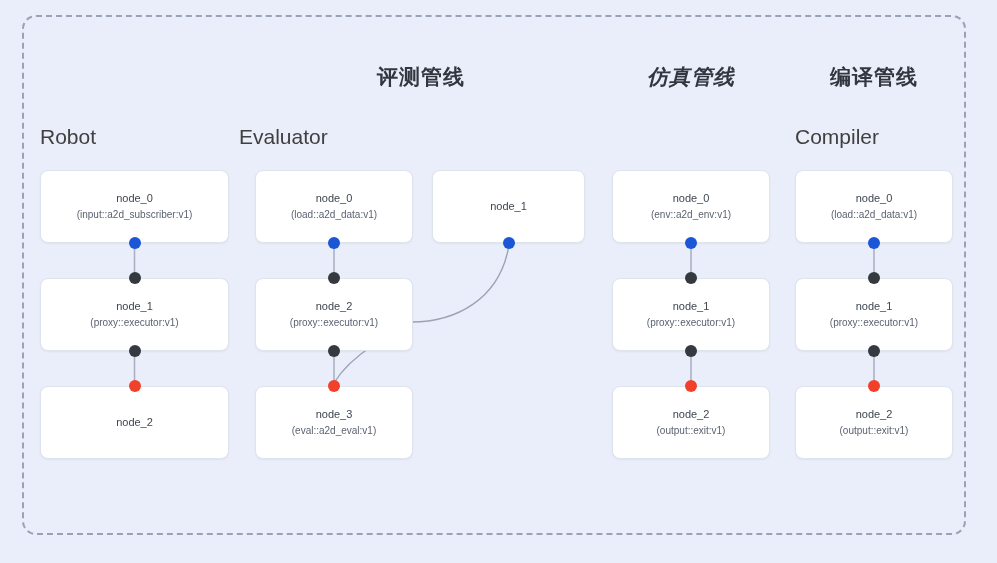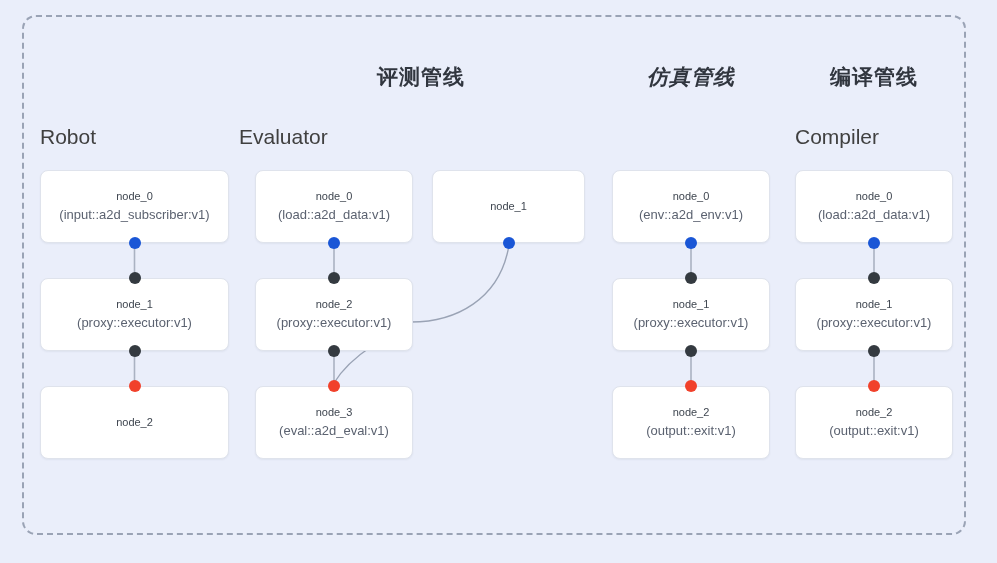--- a/index.html
+++ b/index.html
@@ -77,21 +77,21 @@
     box-shadow: 0 1px 2px rgba(35, 45, 70, 0.06);
   }
 
   .node-name {
     font-size: 11px;
     color: #3f4650;
     line-height: 1.55;
   }
 
   .node-type {
-    font-size: 13px;
+    font-size: 10px;
     color: #5b6270;
     line-height: 1.55;
   }
 
   .port {
     position: absolute;
     width: 12px;
     height: 12px;
     border-radius: 50%;
     transform: translate(-50%, -50%);

